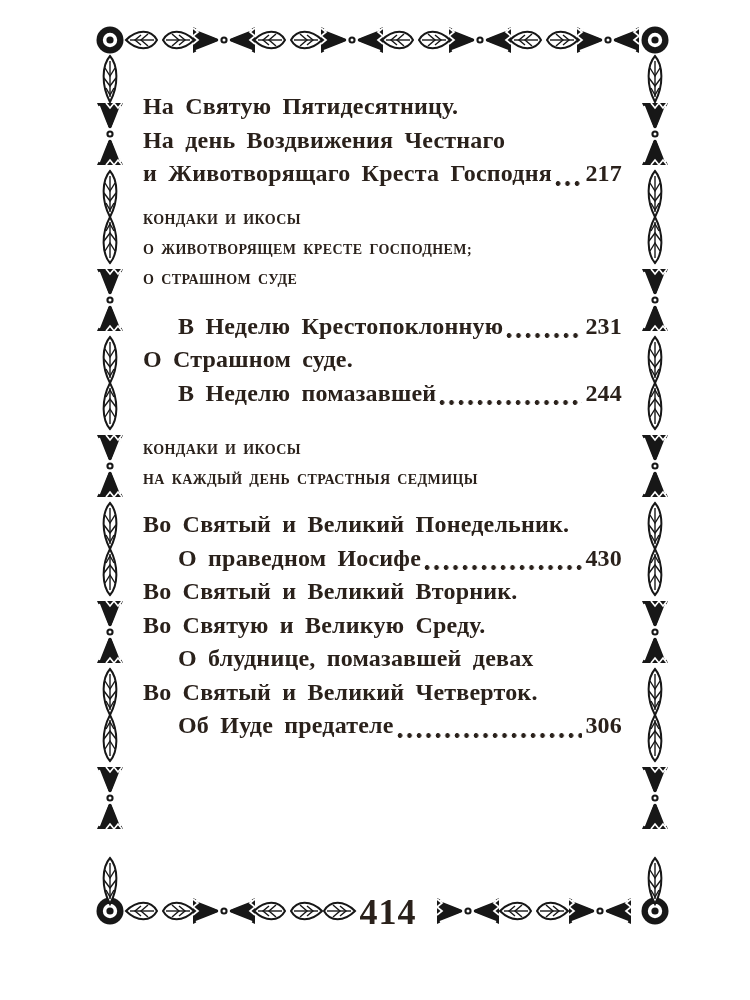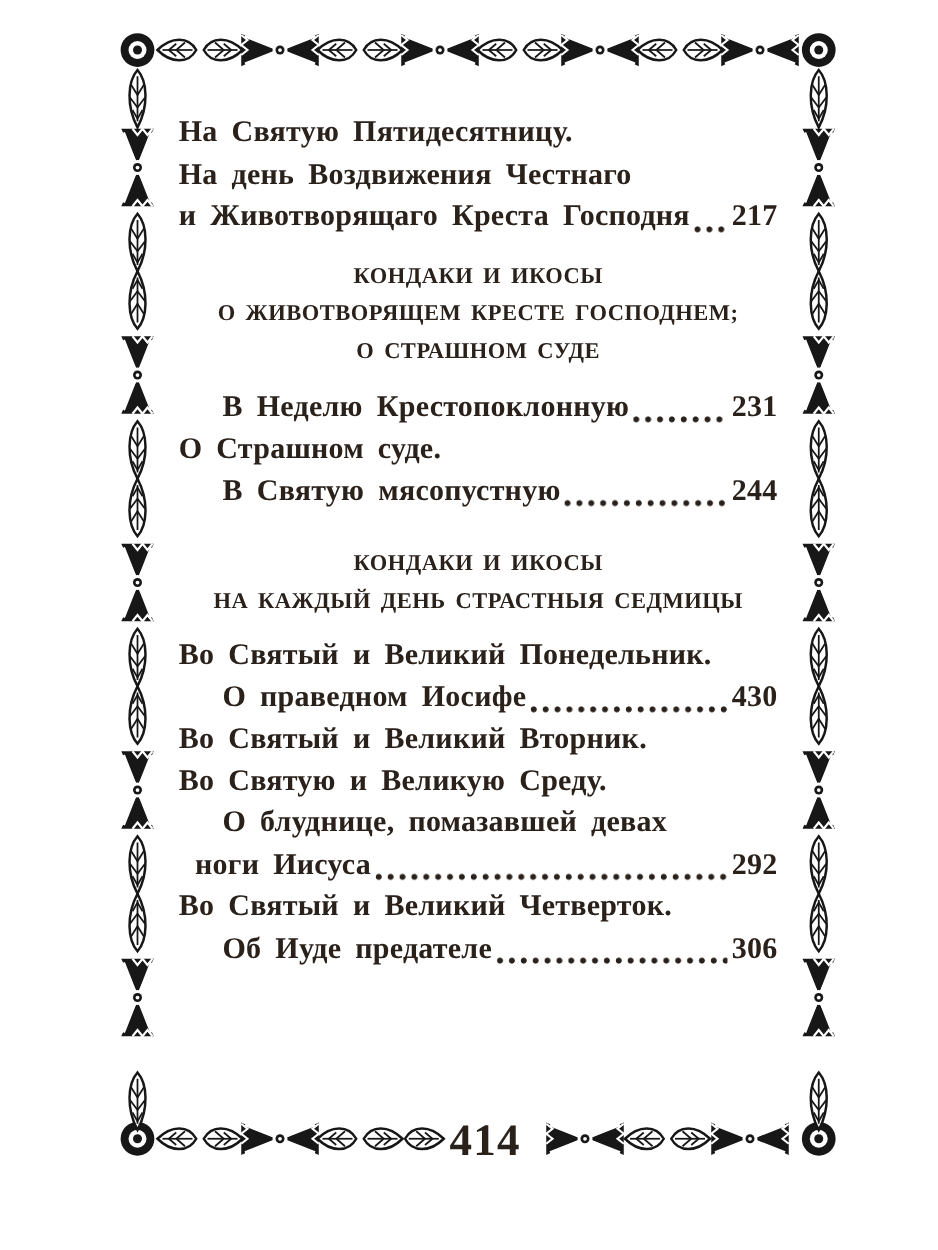--- a/index.html
+++ b/index.html
@@ -30,21 +30,21 @@
   .row.ind2 { padding-left:13px; }
   .row .t  { white-space:nowrap; }
   .row .pg { white-space:nowrap; padding-left:2px; }
   .dots {
     flex:1; min-width:14px; height:7px;
     align-self:flex-end; margin:0 1px 4px 3px;
     background-image:radial-gradient(circle at 3px 3.5px, var(--ink) 2.05px, transparent 2.7px);
     background-size:9.5px 7px; background-repeat:repeat-x;
   }
   .block.heading {
-    text-align:center; font-size:18px; line-height:30px;
+    text-align:left; font-size:14px; line-height:30px;
     letter-spacing:0.4px; word-spacing:3px; white-space:nowrap;
   }
   .block:nth-child(2) { margin:14px 0 15px; }
   .block:nth-child(4) { margin:25px 0 13px; }
 
   .page-number {
     position:absolute; left:340px; top:891px; width:96px;
     text-align:center; font-size:36px; font-weight:700;
     color:var(--ink); letter-spacing:1px;
   }
@@ -175,21 +175,21 @@
       <div class="block entries">
         <div class="row ind1">
           <span class="t">В Неделю Крестопоклонную</span>
           <span class="dots"></span>
           <span class="pg">231</span>
         </div>
         <div class="row">
           <span class="t">О Страшном суде.</span>
         </div>
         <div class="row ind1">
-          <span class="t">В Святую мясопустную</span>
+          <span class="t">В Неделю помазавшей</span>
           <span class="dots"></span>
           <span class="pg">244</span>
         </div>
       </div>
       <div class="block heading">
         <div class="hline">КОНДАКИ И ИКОСЫ</div>
         <div class="hline">НА КАЖДЫЙ ДЕНЬ СТРАСТНЫЯ СЕДМИЦЫ</div>
       </div>
       <div class="block entries">
         <div class="row">
@@ -202,25 +202,20 @@
         </div>
         <div class="row">
           <span class="t">Во Святый и Великий Вторник.</span>
         </div>
         <div class="row">
           <span class="t">Во Святую и Великую Среду.</span>
         </div>
         <div class="row ind1">
           <span class="t">О блуднице, помазавшей девах</span>
         </div>
-        <div class="row ind2">
-          <span class="t">ноги Иисуса</span>
-          <span class="dots"></span>
-          <span class="pg">292</span>
-        </div>
         <div class="row">
           <span class="t">Во Святый и Великий Четверток.</span>
         </div>
         <div class="row ind1">
           <span class="t">Об Иуде предателе</span>
           <span class="dots"></span>
           <span class="pg">306</span>
         </div>
       </div>
     </main>

